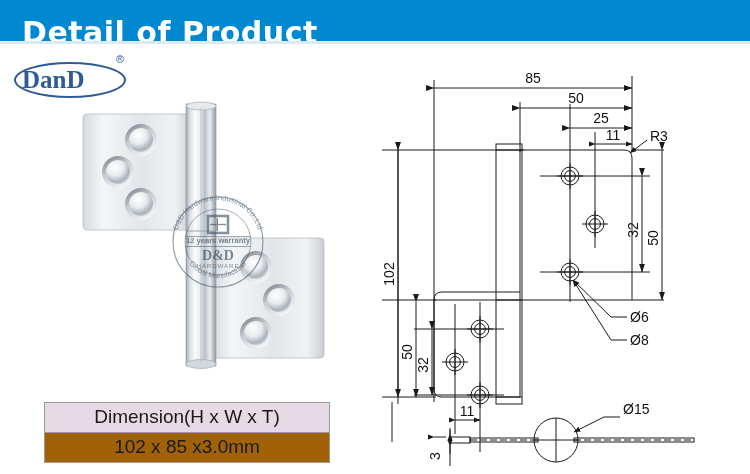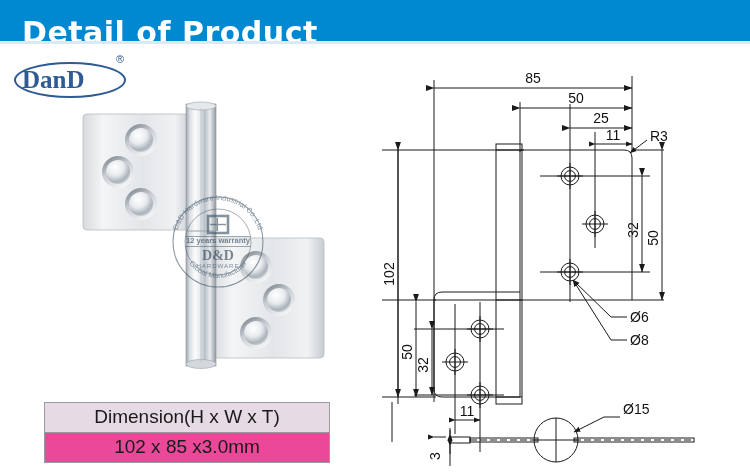--- a/index.html
+++ b/index.html
@@ -58,21 +58,21 @@
     position:absolute;left:44px;top:402px;width:286px;
     border:1px solid #9a9a9a;border-collapse:collapse;
     background:#f5f5f5;
   }
   .dim-table td{
     border:1px solid #9a9a9a;text-align:center;
     font-size:19px;color:#1a1a1a;padding:3px 0 4px 0;
     font-family:"Liberation Sans", sans-serif;
   }
   .dim-head{background:#e6dbe4;}
-  .dim-val{background:#ec4899;}
+  .dim-val{background:#a16207;}
 
   
   .drawing{position:absolute;left:374px;top:52px;width:374px;height:422px;}
 </style>
 </head>
 <body>
 
 <div class="page">
 
   <div class="banner"></div>

